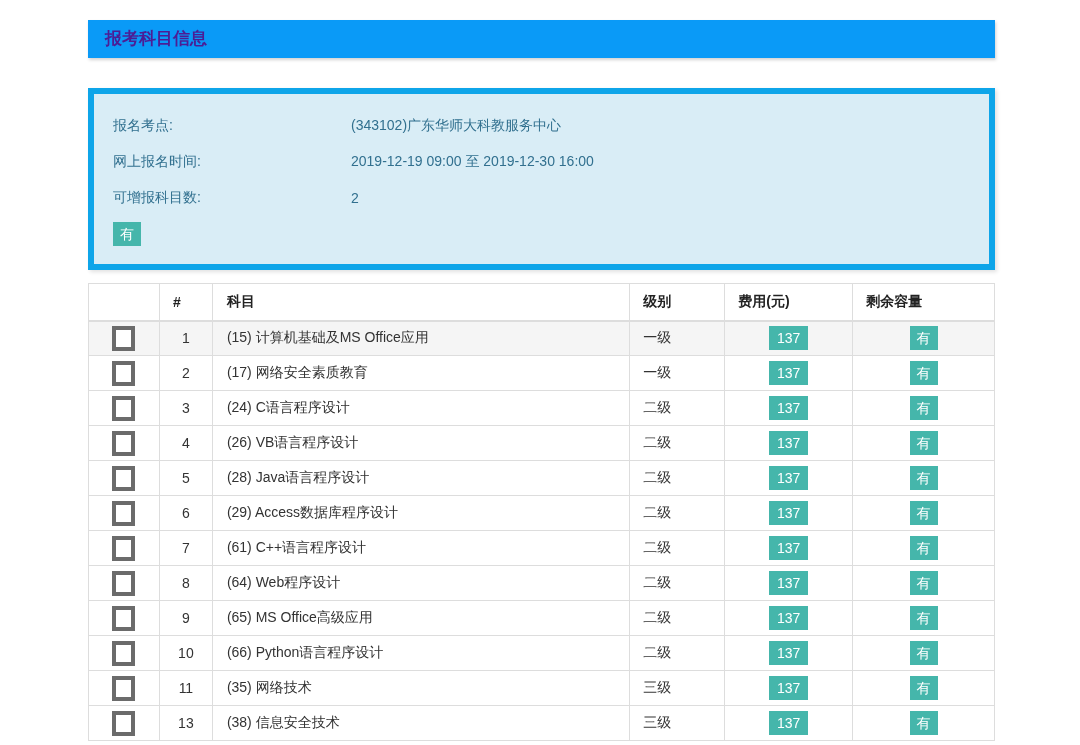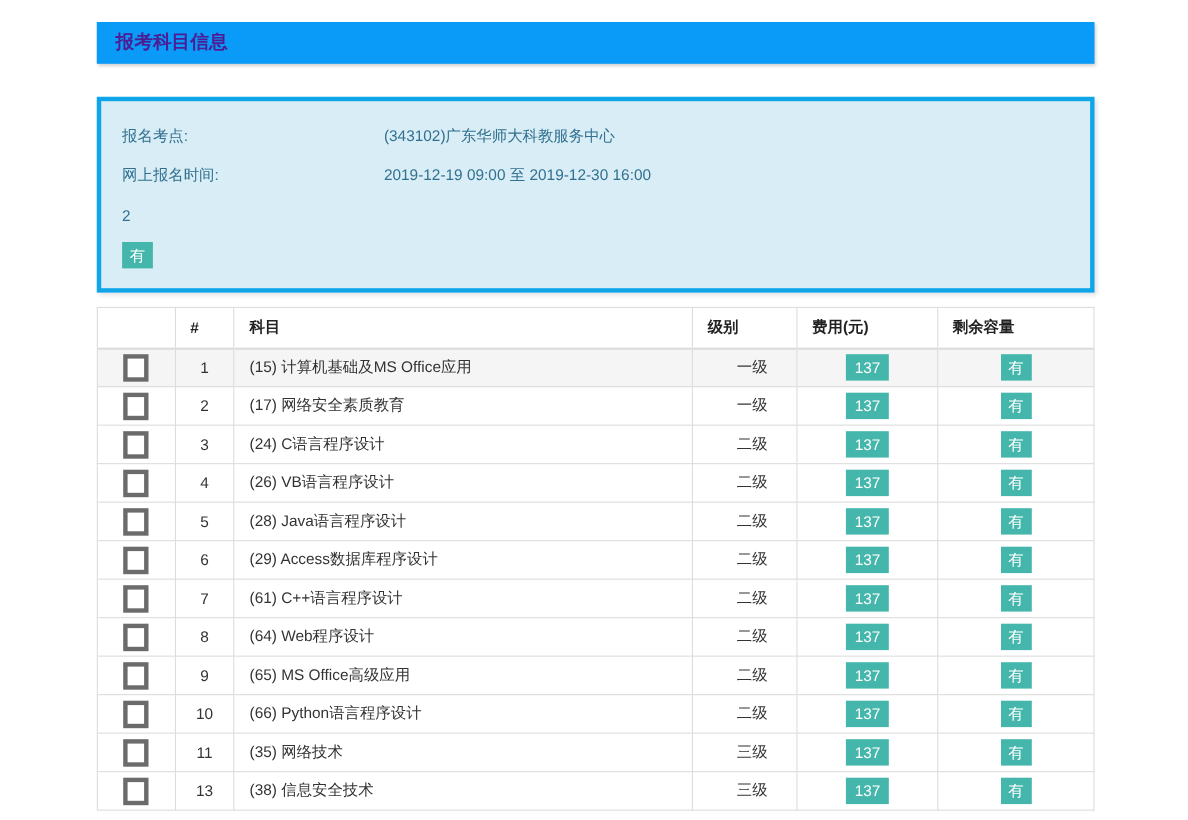--- a/index.html
+++ b/index.html
@@ -23,21 +23,21 @@
     font-size: 17px;
     font-weight: bold;
     line-height: 38px;
     padding-left: 17px;
     box-shadow: 1px 2px 3px rgba(0,0,0,0.18);
   }
   
   .info-panel {
     margin-top: 30px;
     background: #d9edf6;
-    border: 4px solid #0ea5e9;
+    border: 6px solid #0ea5e9;
     box-shadow: 2px 2px 4px rgba(0,0,0,0.12);
     padding: 14px 0 12px 19px;
     color: #31708f;
     font-size: 14px;
   }
   .info-row {
     height: 36px;
     display: flex;
     align-items: center;
   }
@@ -75,21 +75,21 @@
     font-weight: bold;
     color: #222;
     text-align: left;
     padding-left: 13px;
     border-bottom: 2px solid #ddd;
   }
   .subjects-table thead th.col-check { padding-left: 0; }
   .col-check  { width: 71px;  text-align: center; }
   .col-num    { width: 53px;  text-align: center; }
   .col-subject{ width: 418px; text-align: left; padding-left: 14px !important; margin-left: 32px; }
-  .col-level  { width: 95px;  text-align: center; padding-left: 13px !important; }
+  .col-level  { width: 95px;  text-align: left; padding-left: 13px !important; }
   .col-fee    { width: 128px; text-align: center; }
   .col-cap    { width: 142px; text-align: center; }
   tr.hovered td { background: #f5f5f5; }
   
   .cb {
     display: inline-block;
     width: 23px;
     height: 25px;
     border: 4px solid #6b6b6b;
     background: #ffffff;
@@ -107,20 +107,21 @@
   <div class="info-panel" id="info-panel">
       <div class="info-row">
         <div class="info-label">报名考点:</div>
         <div class="info-value">(343102)广东华师大科教服务中心</div>
       </div>
       <div class="info-row">
         <div class="info-label">网上报名时间:</div>
         <div class="info-value">2019-12-19 09:00 至 2019-12-30 16:00</div>
       </div>
       <div class="info-row">
+        <div class="info-label">可增报科目数:</div>
         <div class="info-value">2</div>
       </div>
       <div class="info-row">
         <div class="info-value"><span class="badge">有</span></div>
       </div>
     </div>
 
   <table class="subjects-table">
     <thead>
       <tr>

